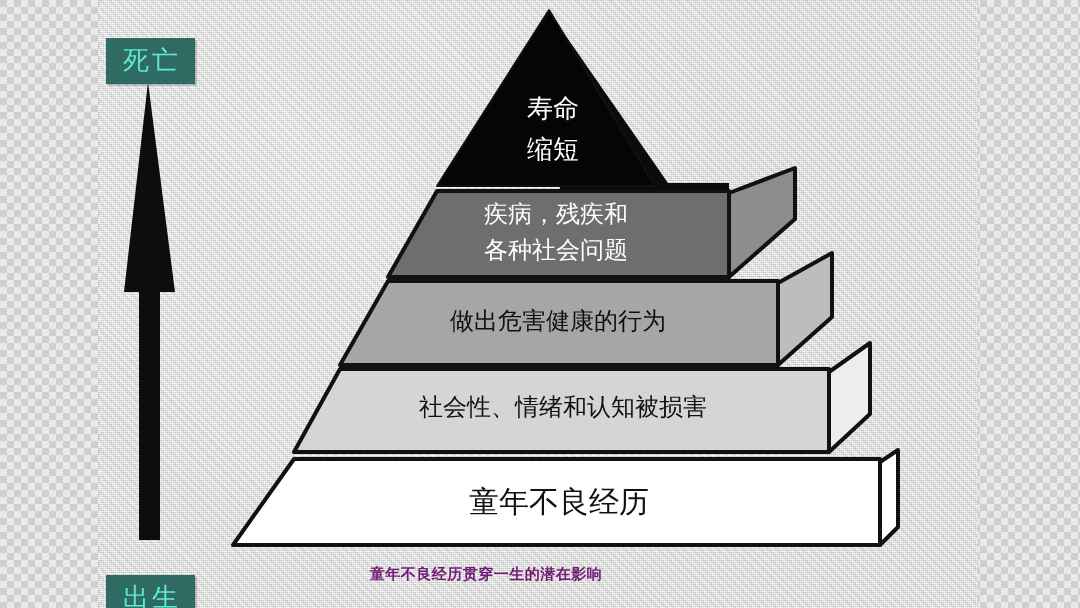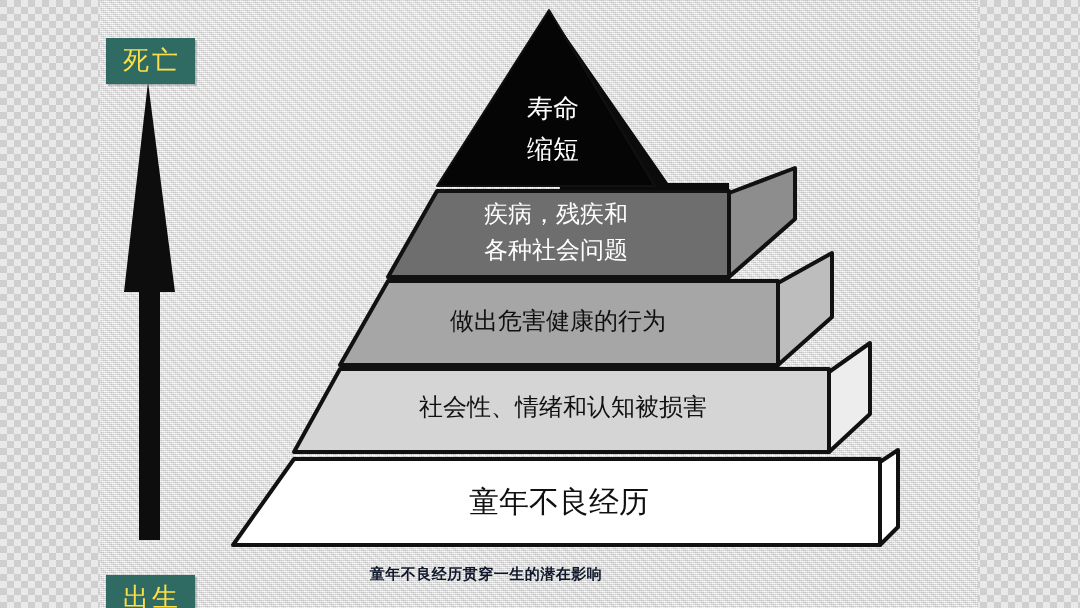--- a/index.html
+++ b/index.html
@@ -61,21 +61,21 @@
     font-family: "Liberation Sans", "DejaVu Sans", sans-serif;
     font-weight: 400;
     text-anchor: middle;
     dominant-baseline: middle;
   }
 
   
   .axis-label {
     position: absolute;
     background: #2f6b62;
-    color: #fde047;
+    color: #5eead4;
     font-size: 26px;
     font-weight: 400;
     letter-spacing: 3px;
     text-align: center;
     line-height: 1;
     padding: 9px 14px 11px 17px;
     box-shadow: 2px 2px 0 rgba(0,0,0,.18);
     white-space: nowrap;
   }
   #label-death { left: 106px; top: 38px; }
@@ -83,21 +83,21 @@
 
   
   #caption {
     position: absolute;
     left: 0;
     top: 565px;
     width: 972px;
     text-align: center;
     font-size: 15px;
     font-weight: bold;
-    color: #0f172a;
+    color: #701a75;
     letter-spacing: .5px;
   }
 </style>
 </head>
 <body>
 
 <div id="stage">
 
   <div id="outer-texture"></div>
   <div id="panel"></div>

